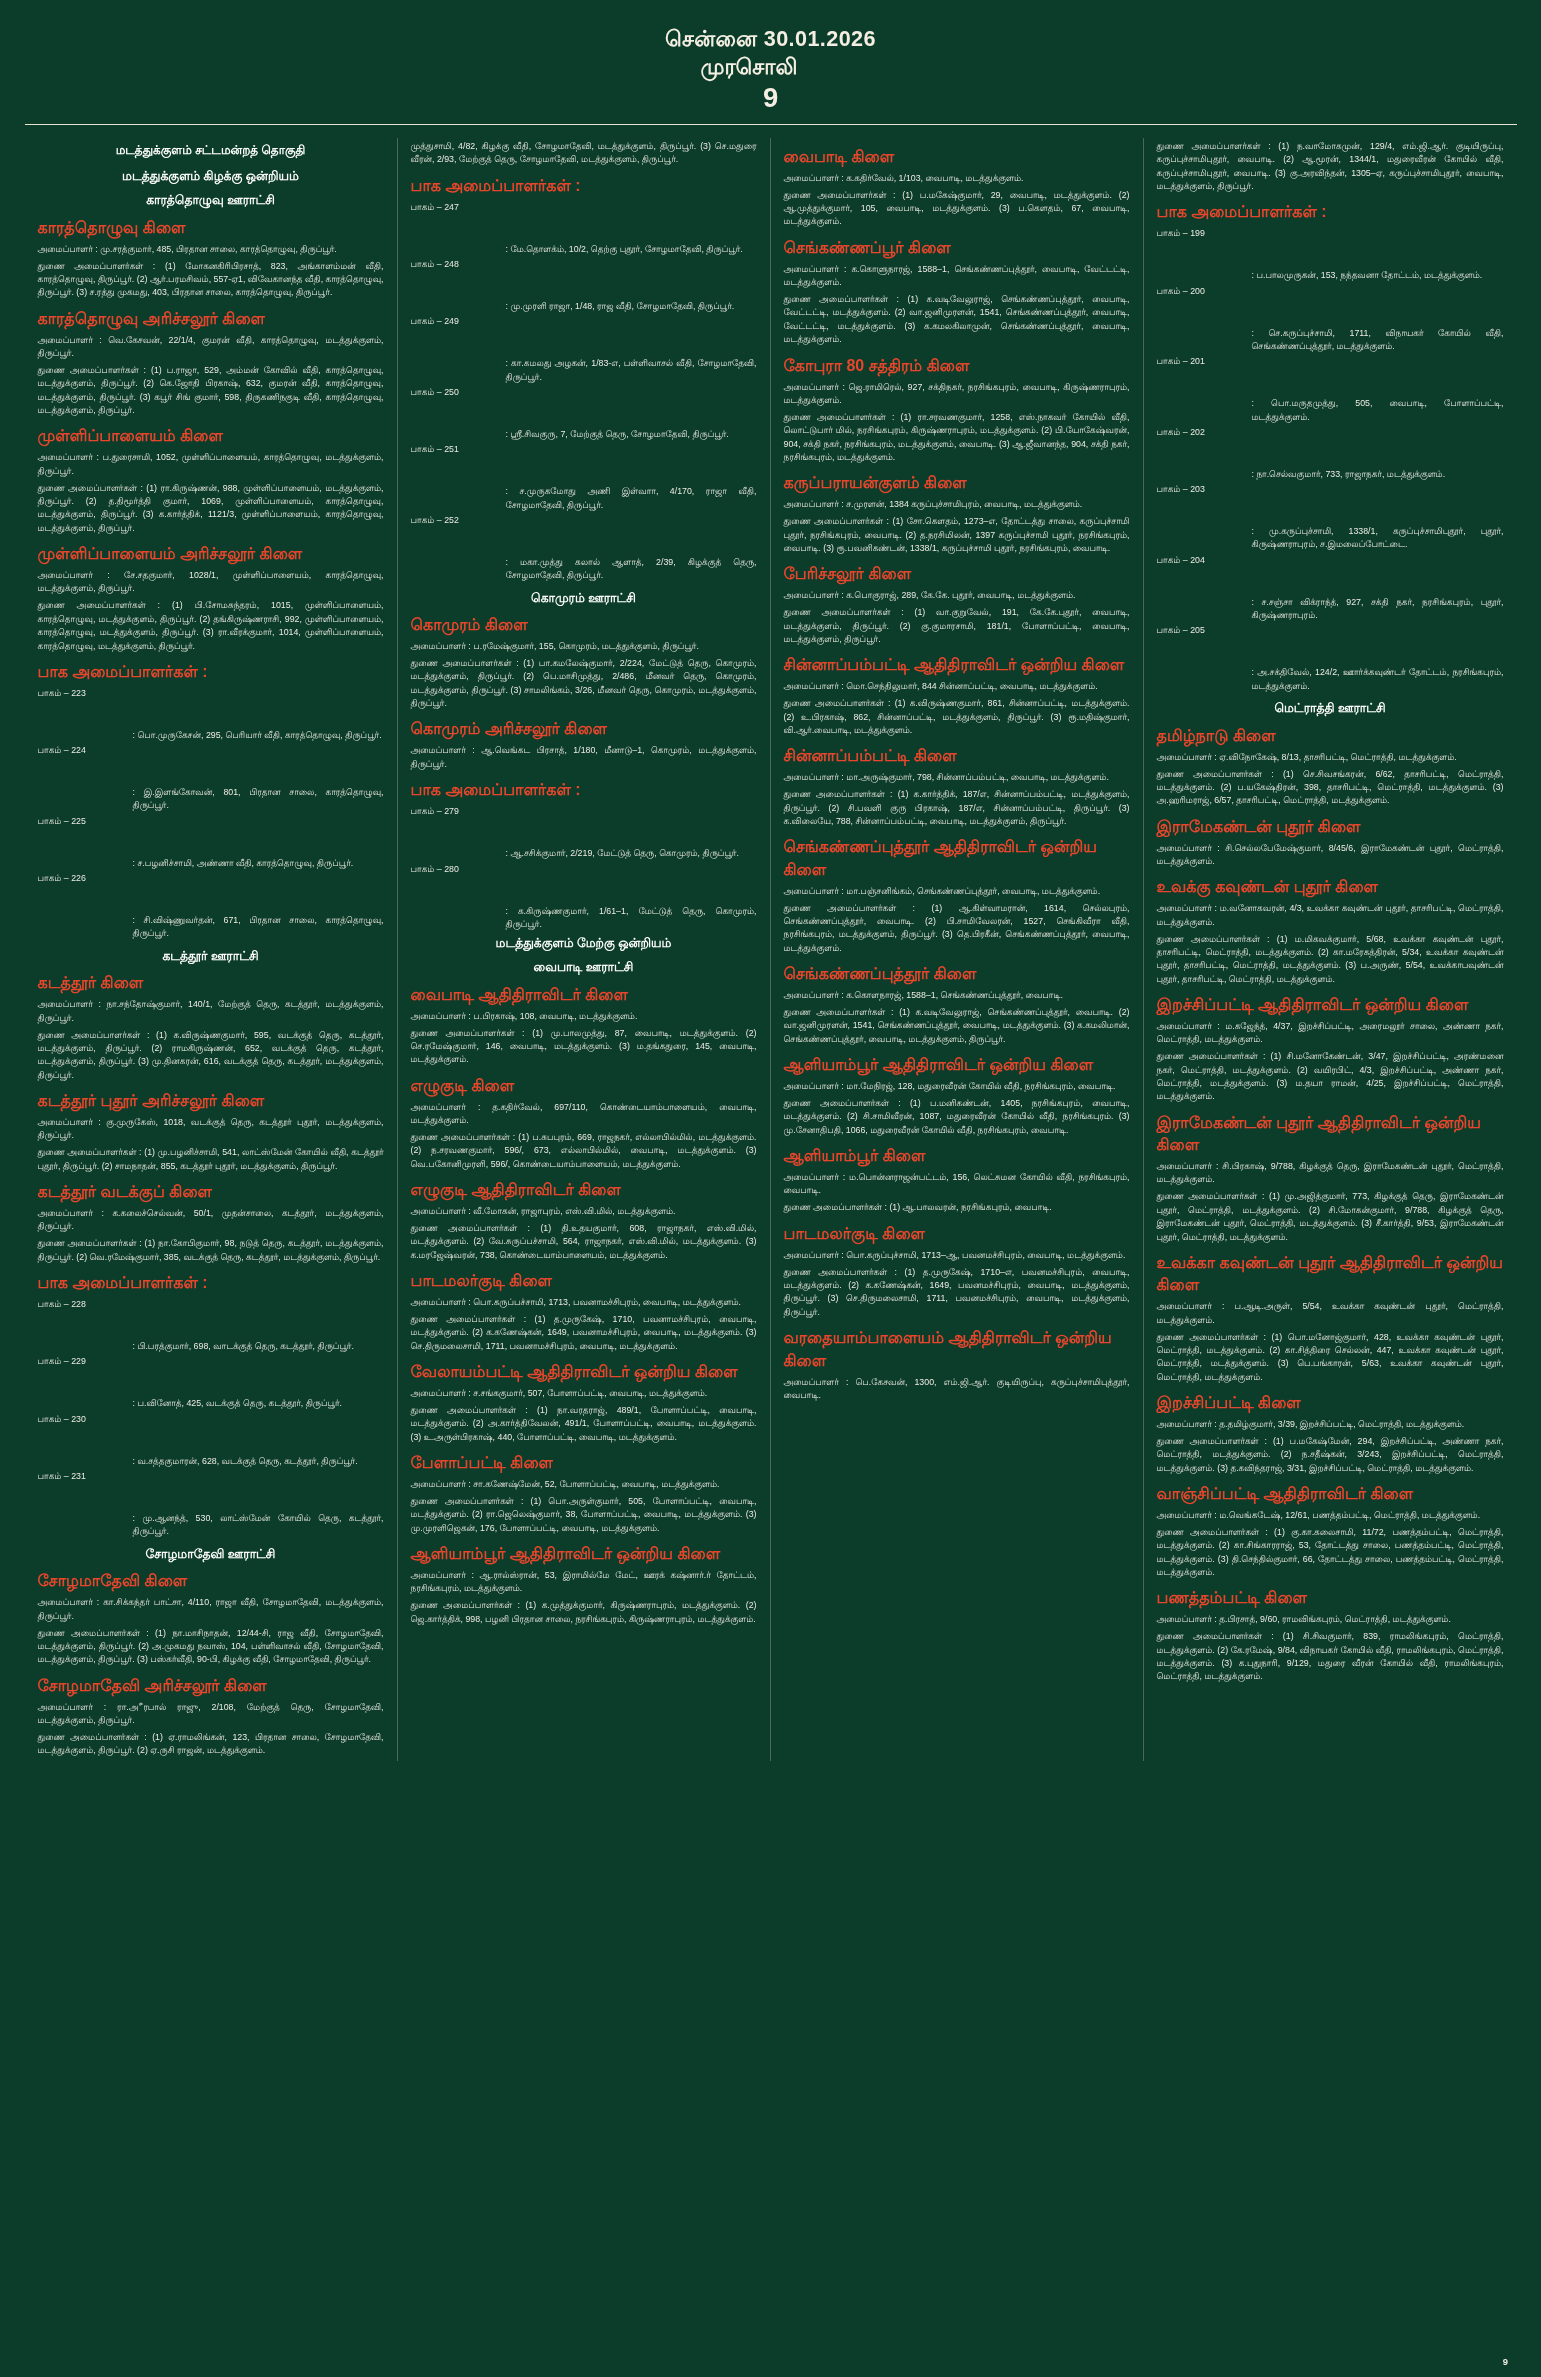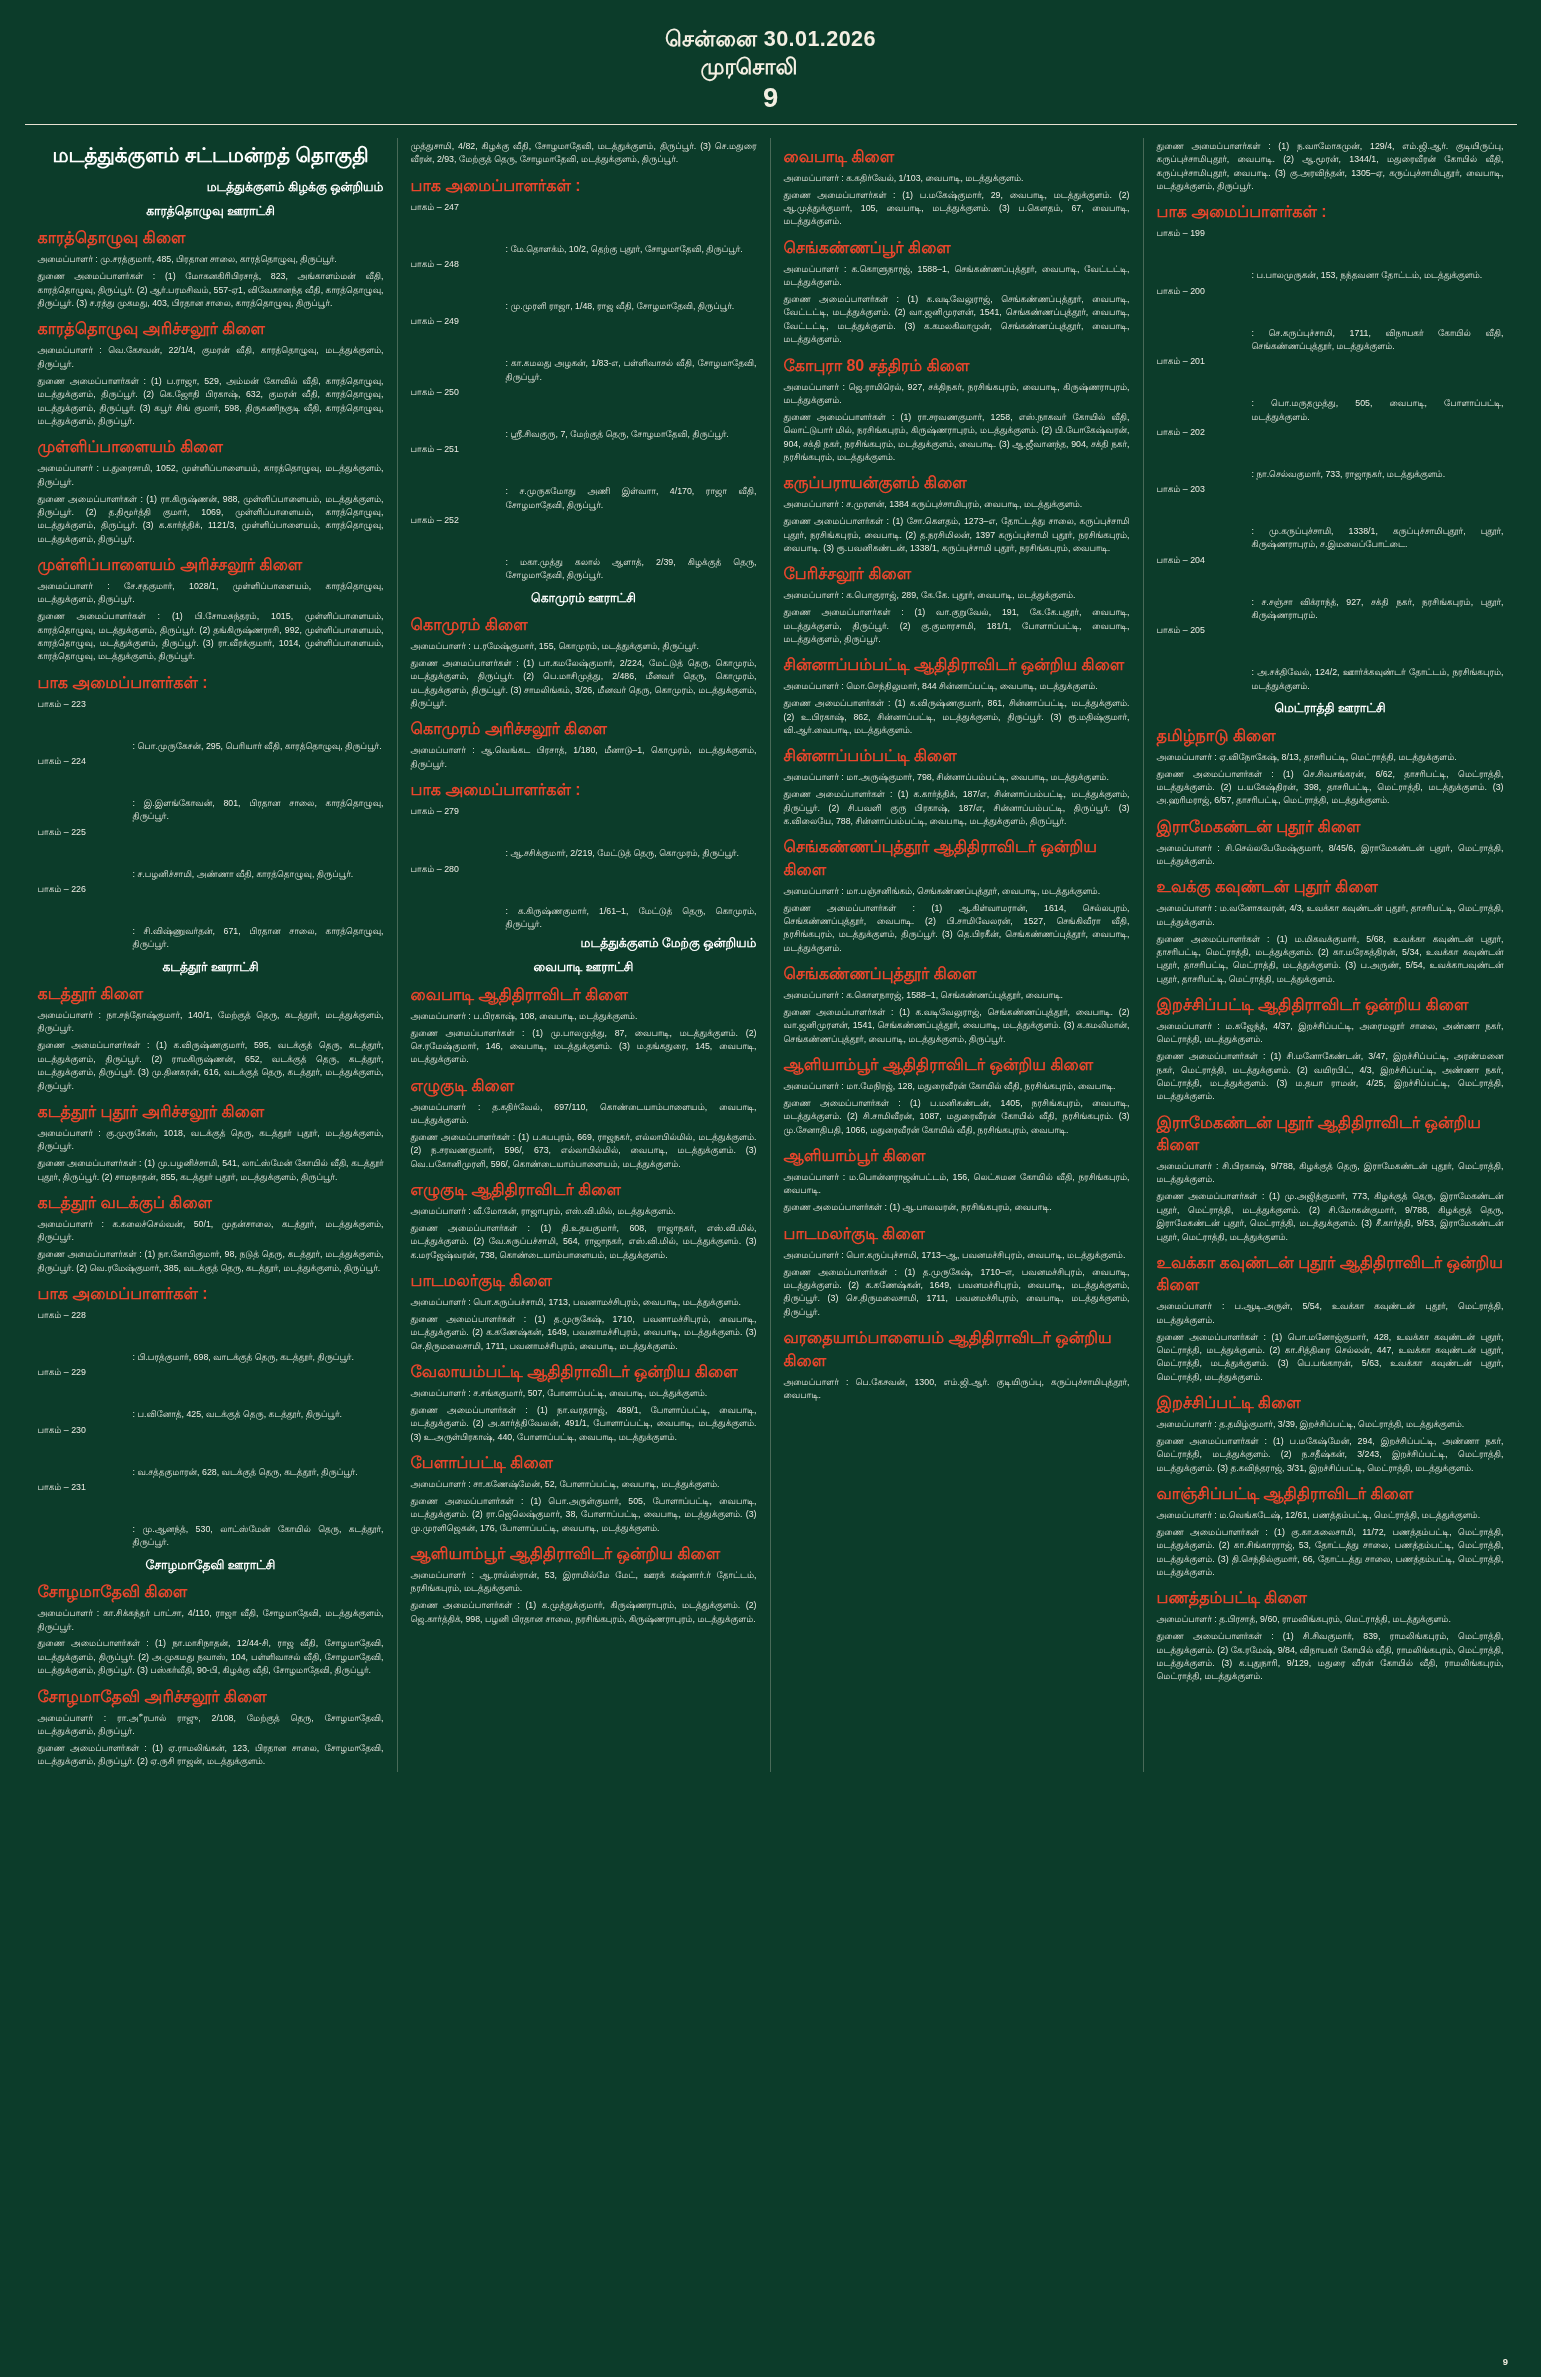--- a/index.html
+++ b/index.html
@@ -54,28 +54,28 @@
   .col{
     width:25%;
     box-sizing:border-box;
     padding:0 13px;
     border-right:0.7px solid rgba(232,226,210,.28);
   }
   .col:last-child{border-right:none;}
   
   .title-main{
     text-align:center;
-    font-size:20px;
+    font-size:12px;
     font-weight:bold;
     color:#ffffff;
     line-height:1.35;
     margin:4.3px 0 10px 0;
   }
   .title-sub{
-    text-align:right;
+    text-align:center;
     font-size:12.3px;
     font-weight:bold;
     color:#ffffff;
     line-height:1.35;
     margin:4.3px 0 5.8px 0;
   }
   .title-ward{
     text-align:center;
     font-size:12.3px;
     font-weight:bold;

